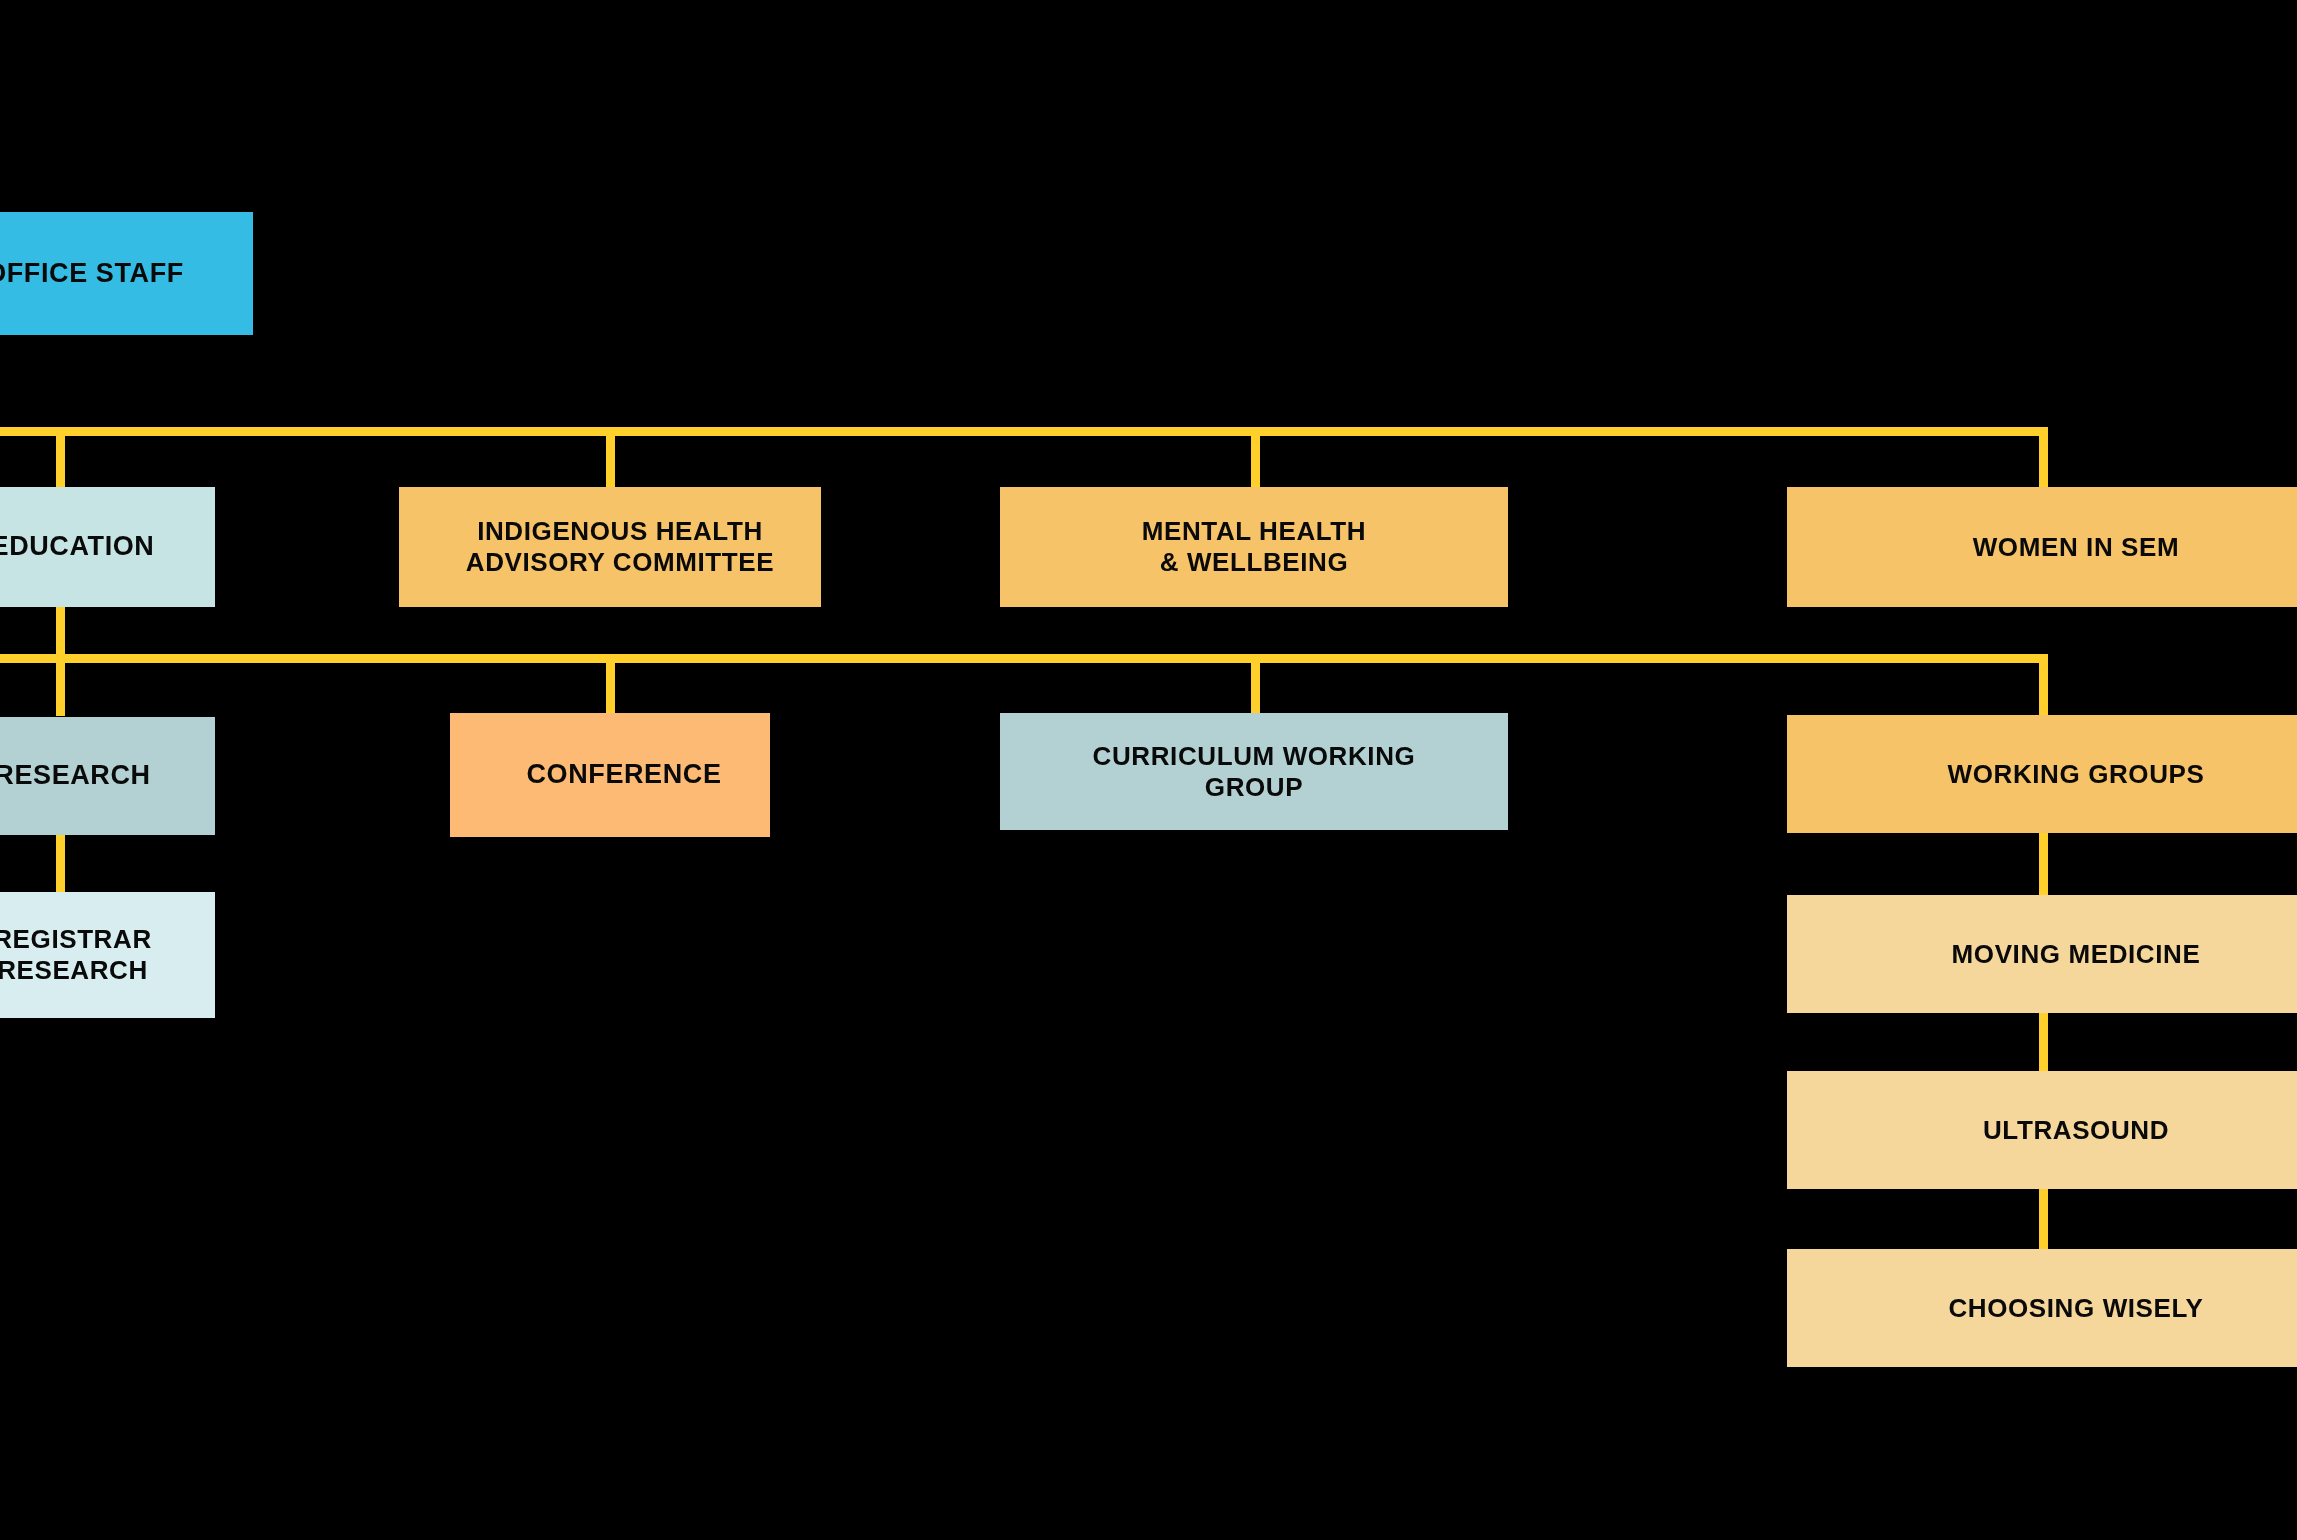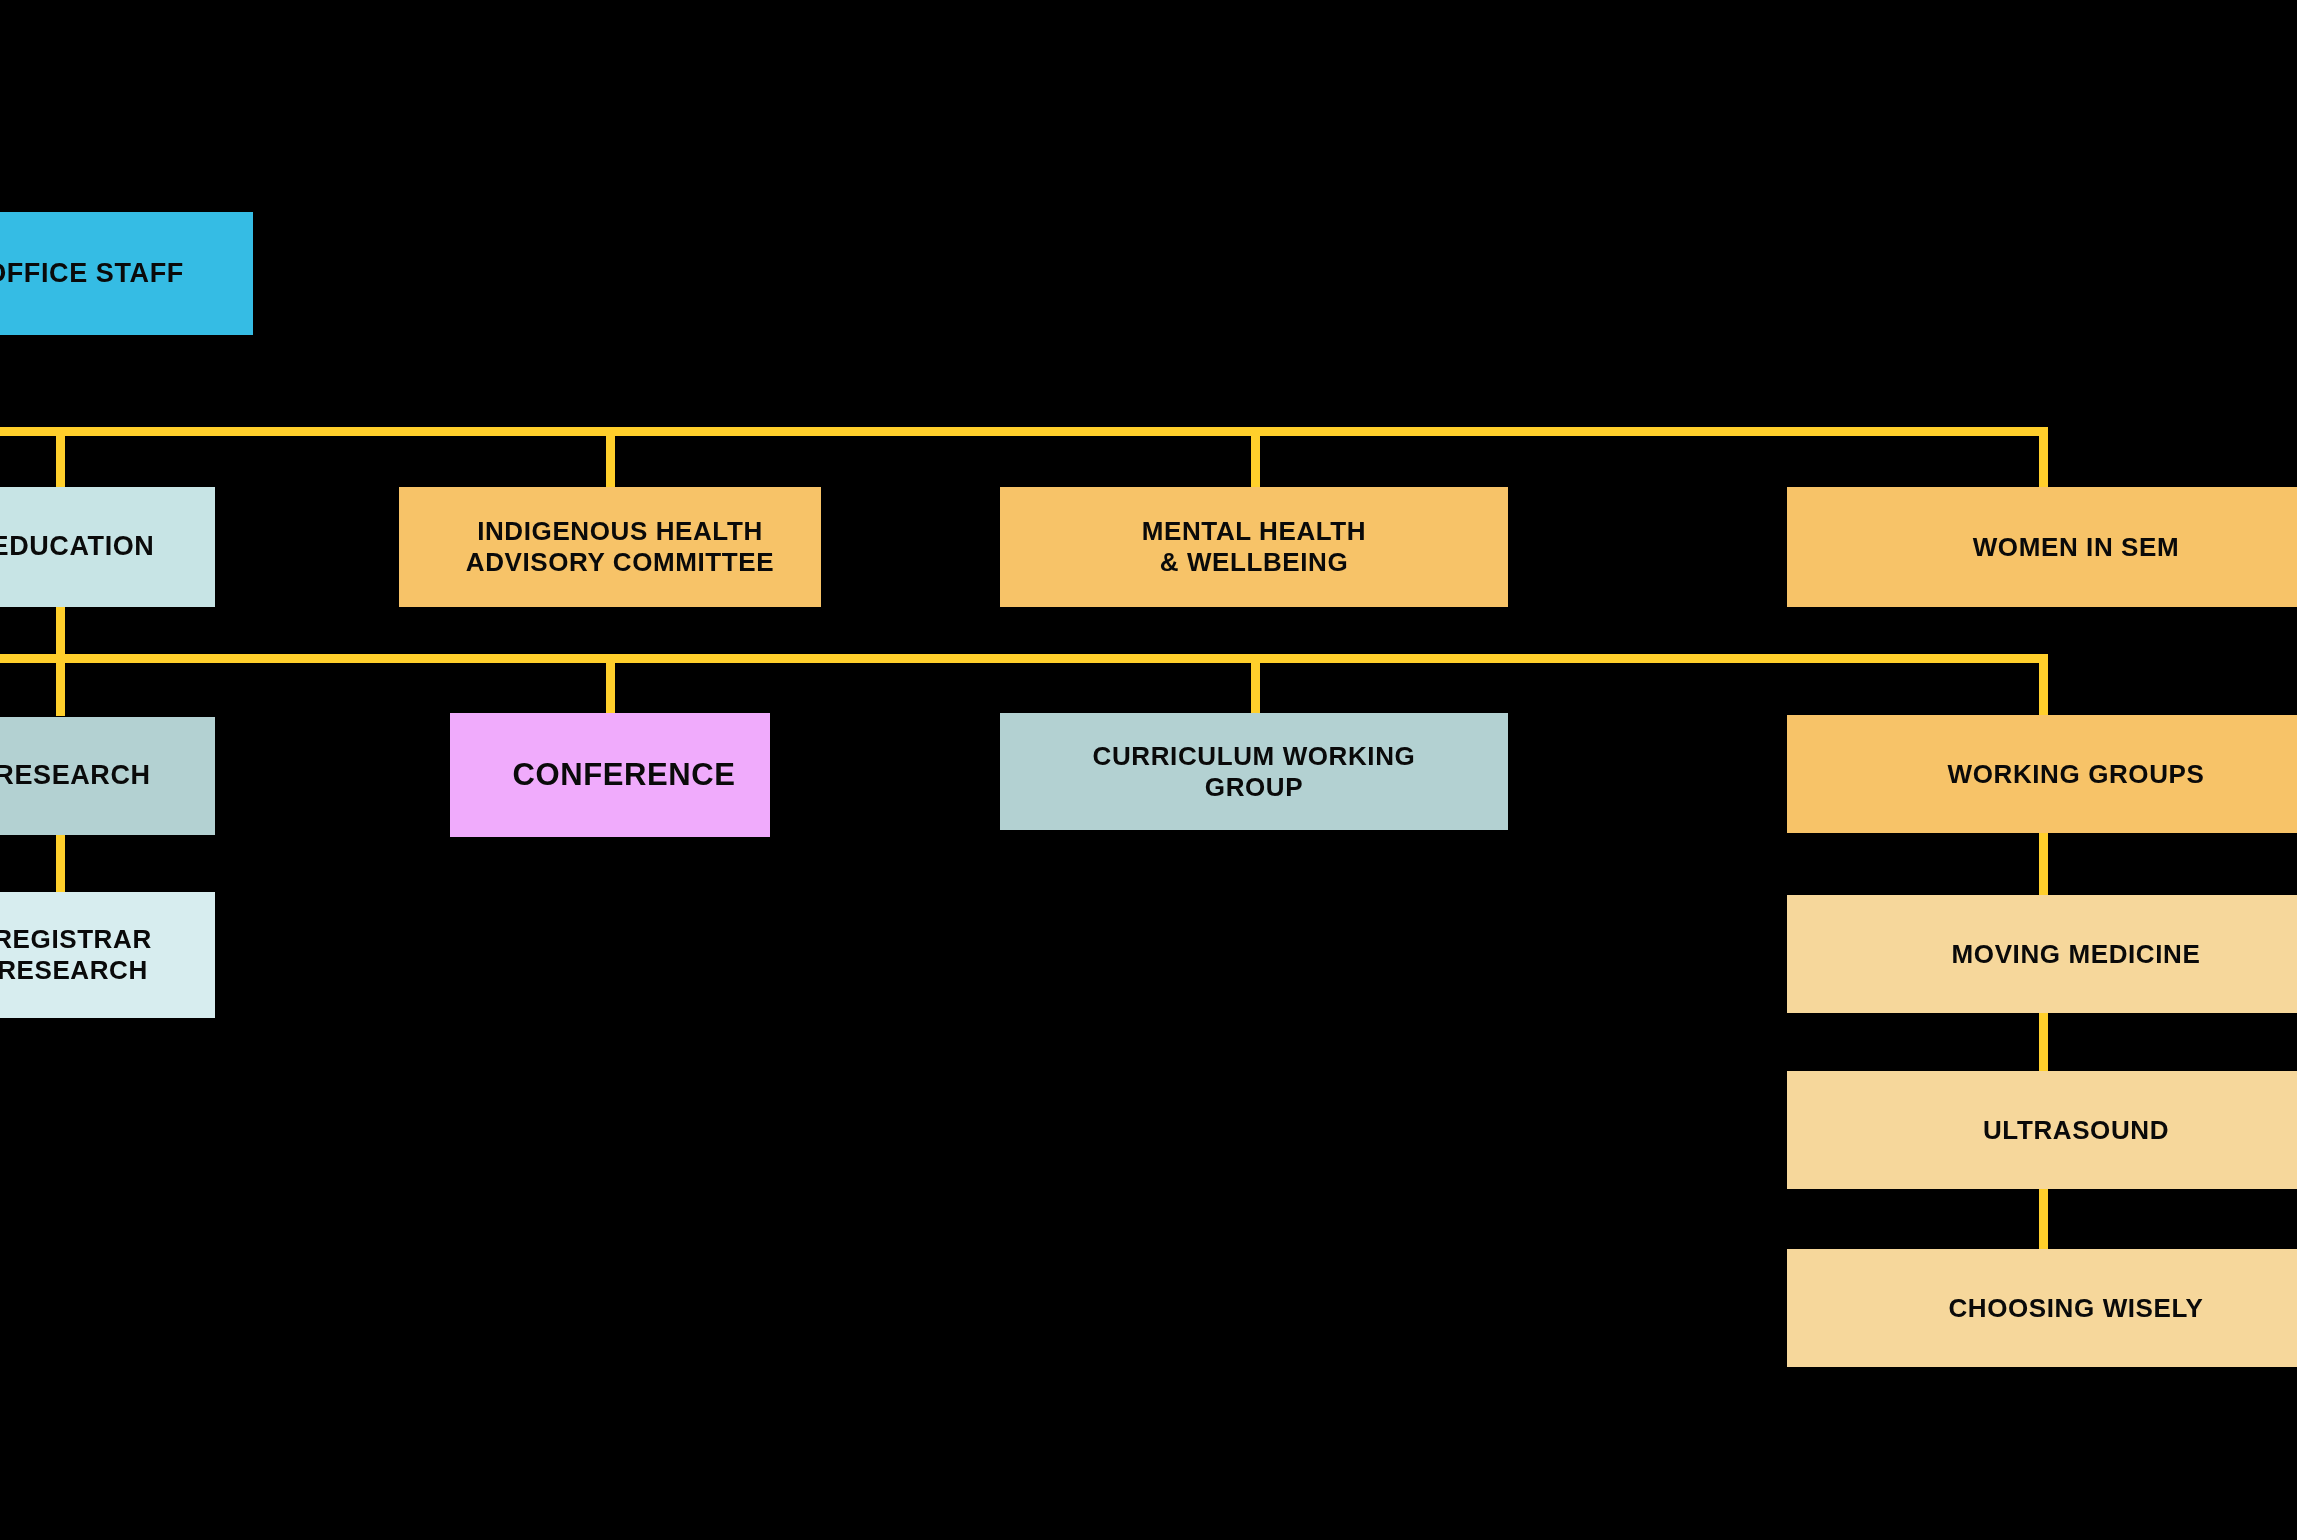--- a/index.html
+++ b/index.html
@@ -77,21 +77,21 @@
   <div class="node" style="left:399px; top:487px; width:422px; height:120px; background:#F7C368; font-size:26px;padding-left:30px;">INDIGENOUS HEALTH
 ADVISORY COMMITTEE</div>
 
   <div class="node" style="left:1000px; top:487px; width:508px; height:120px; background:#F7C368; font-size:26px;">MENTAL HEALTH
 &amp; WELLBEING</div>
 
   <div class="node" style="left:1787px; top:487px; width:578px; height:120px; background:#F7C368; font-size:26px;">WOMEN IN SEM</div>
 
   <div class="node" style="left:-70px; top:717px; width:285px; height:118px; background:#B3D1D2; font-size:27px;">RESEARCH</div>
 
-  <div class="node" style="left:450px; top:713px; width:320px; height:124px; background:#f0abfc; font-size:31px;padding-left:38px;">CONFERENCE</div>
+  <div class="node" style="left:450px; top:713px; width:320px; height:124px; background:#fdba74; font-size:27px;padding-left:38px;">CONFERENCE</div>
 
   <div class="node" style="left:1000px; top:713px; width:508px; height:117px; background:#B3D1D2; font-size:26px;">CURRICULUM WORKING
 GROUP</div>
 
   <div class="node" style="left:1787px; top:715px; width:578px; height:118px; background:#F7C368; font-size:26px;">WORKING GROUPS</div>
 
   <div class="node" style="left:-70px; top:892px; width:285px; height:126px; background:#D7EDEF; font-size:26px;">REGISTRAR
 RESEARCH</div>
 
   <div class="node" style="left:1787px; top:895px; width:578px; height:118px; background:#F6D79B; font-size:26px;">MOVING MEDICINE</div>

